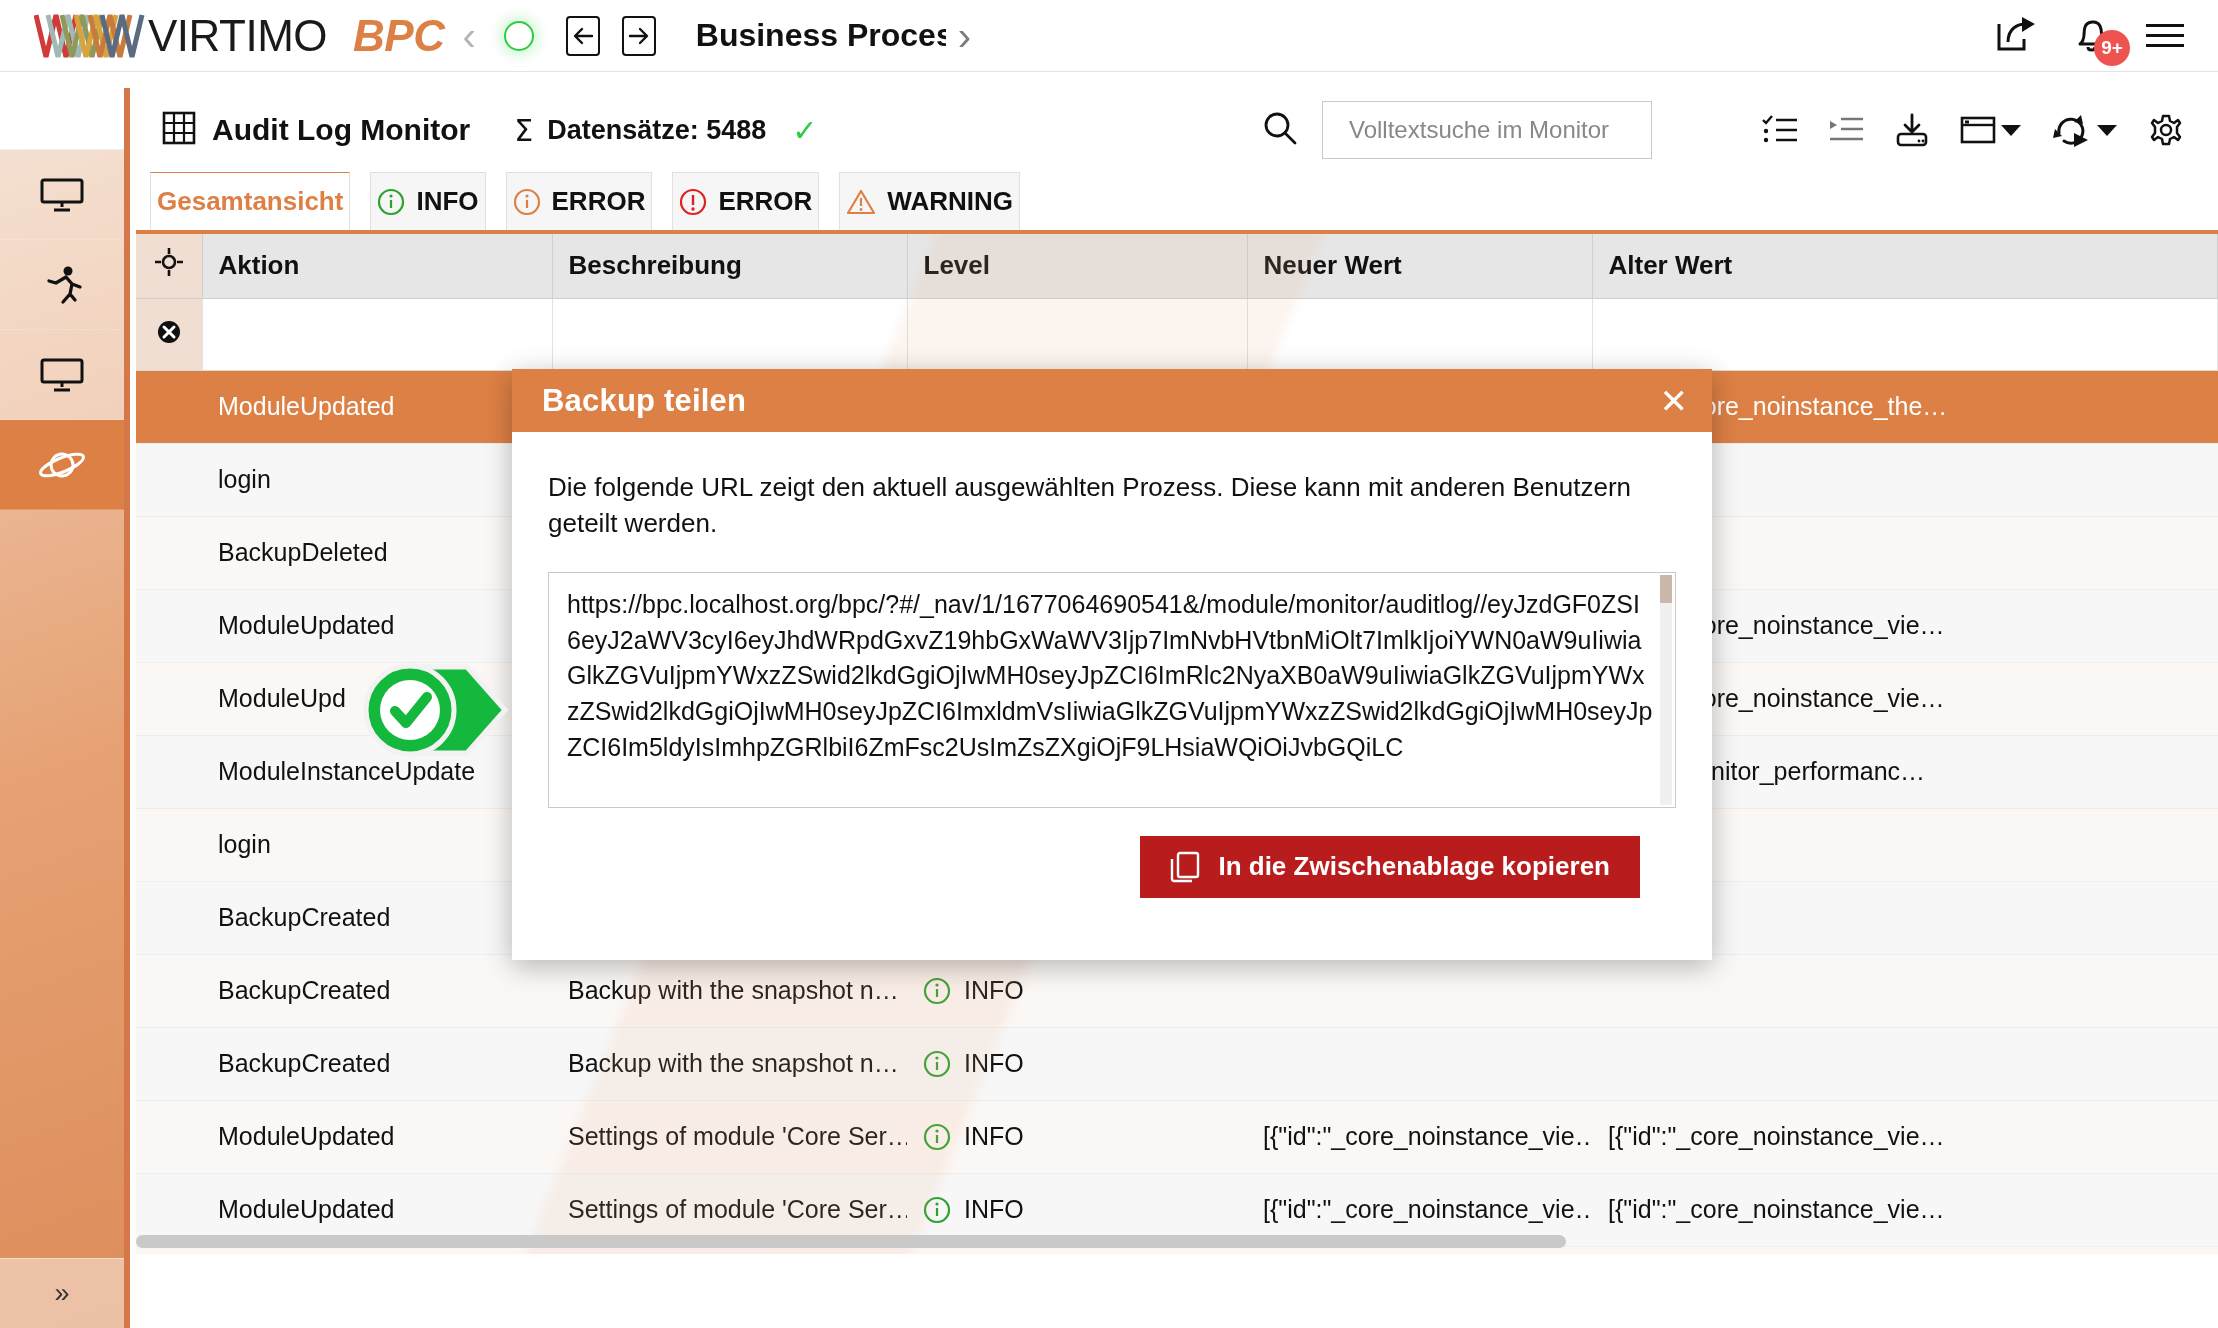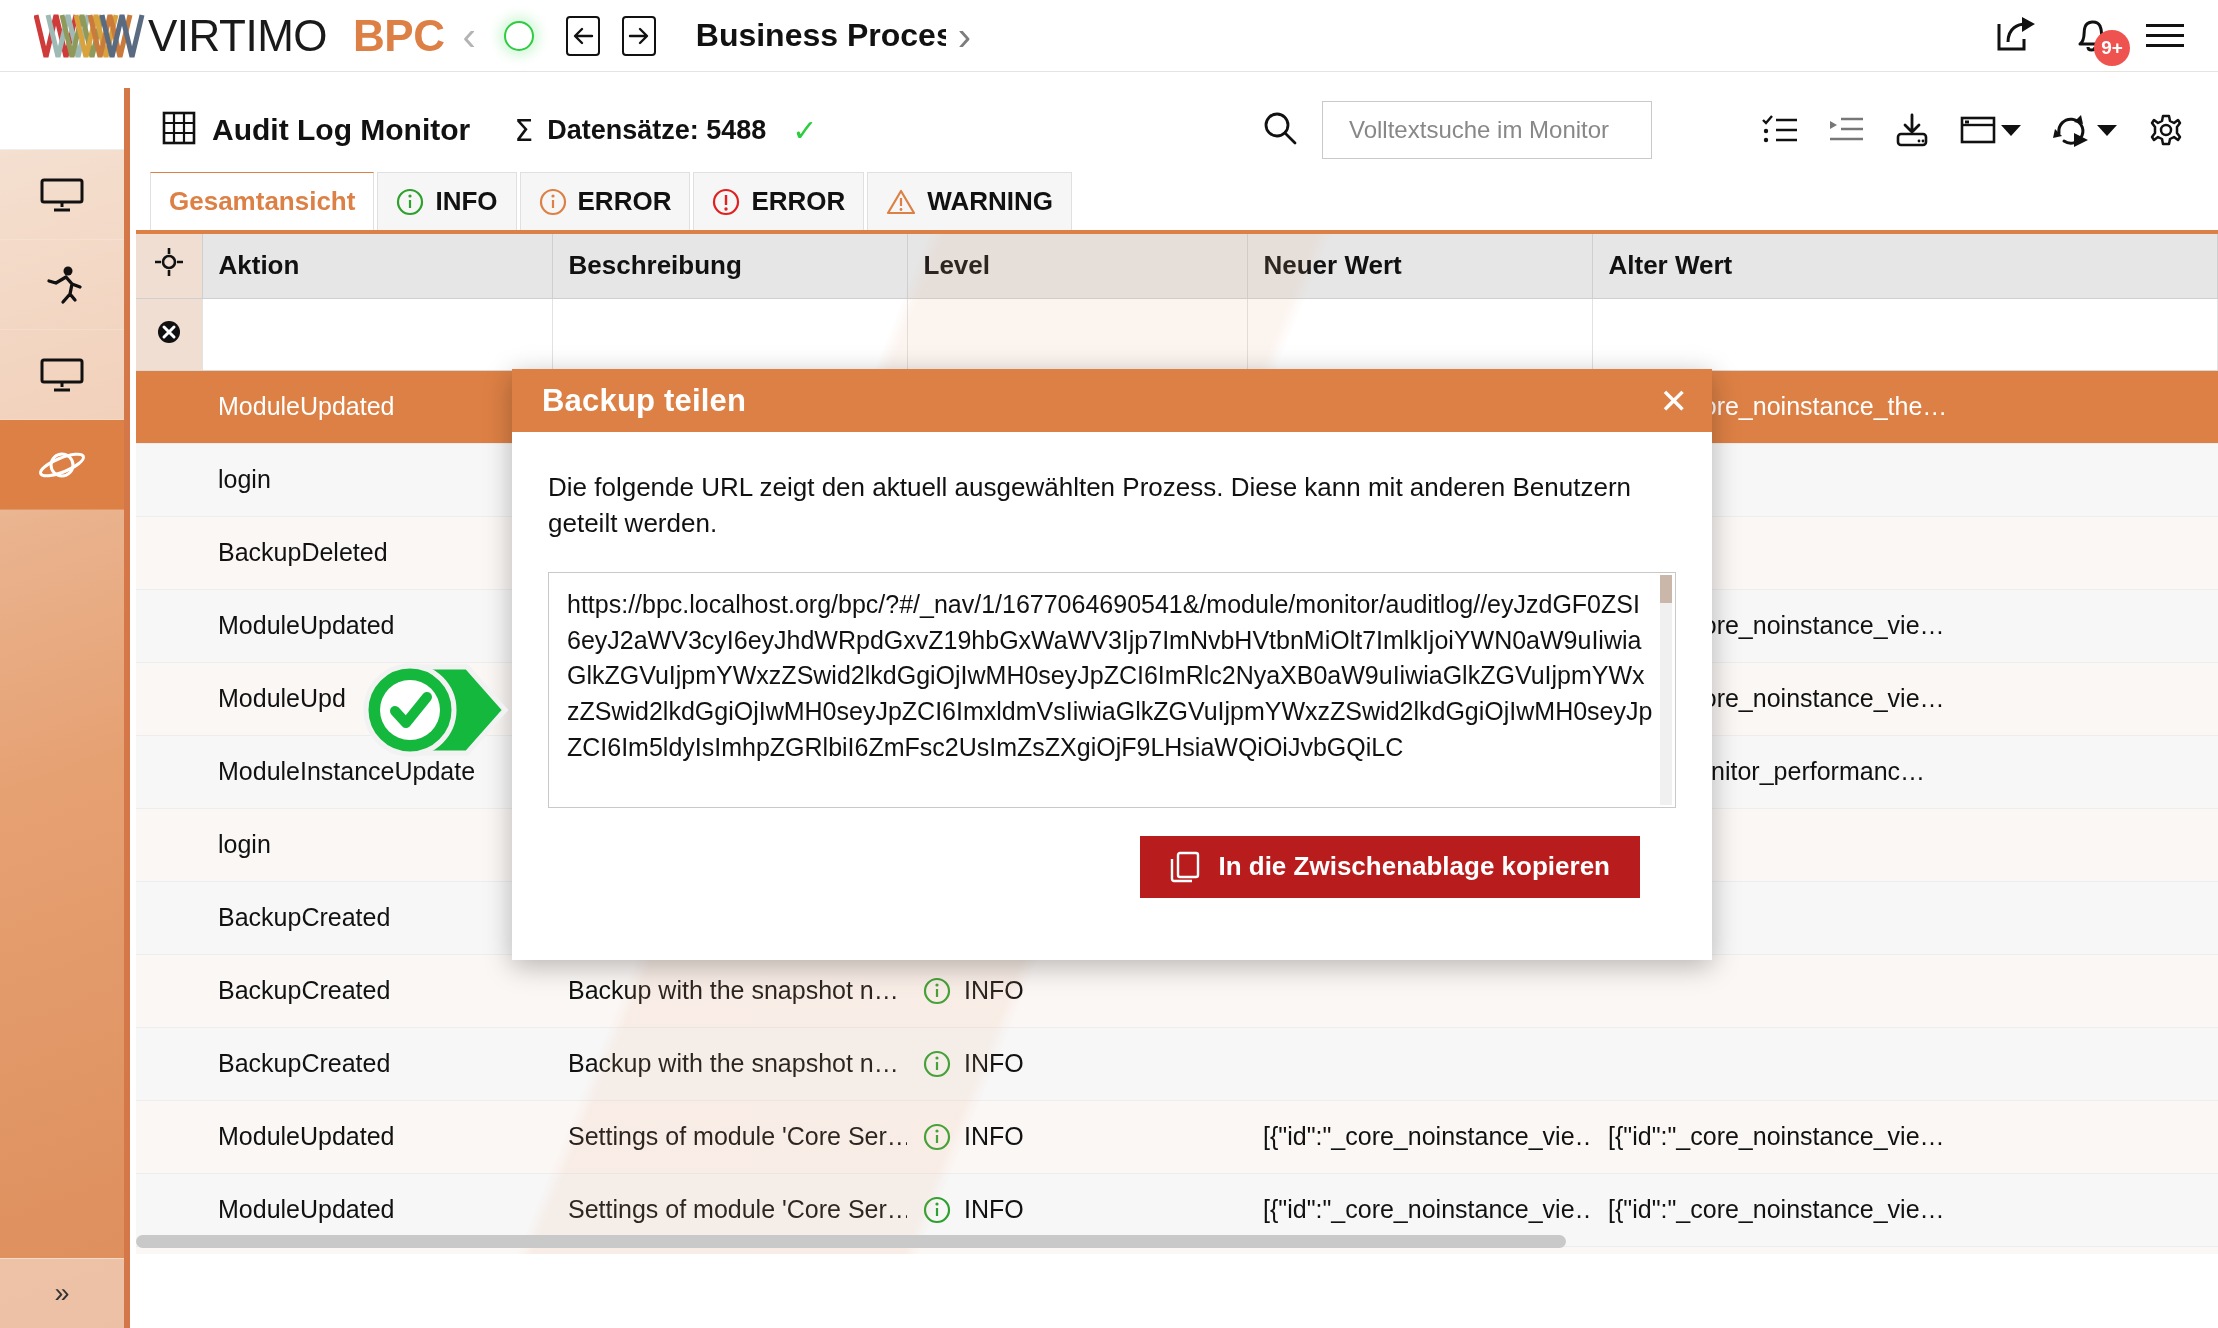--- a/index.html
+++ b/index.html
@@ -20,20 +20,21 @@
   .logo-wrap { display:flex; align-items:center; margin-left:34px; }
   .logo-mark { display:flex; align-items:flex-end; height:46px; }
   .logo-mark svg { display:block; }
   .logo-text {
     font-size:44px; letter-spacing:-0.5px; color:#1a1a1a; font-weight:400;
     margin-left:2px; font-family:"Liberation Sans", sans-serif;
   }
   .logo-sub {
     font-size:44px; color:#dd8045; font-weight:700; margin-left:26px;
     letter-spacing:-0.5px;
+    font-style:italic;
   }
   .nav-chevron { color:#b4b4b4; font-size:40px; margin:0 18px; line-height:1; user-select:none;}
   .status-dot {
     width:30px; height:30px; border-radius:50%;
     border:2.5px solid #2ecc40; background:#fff;
     box-shadow:0 0 12px 5px rgba(60,220,80,0.22);
     margin:0 10px;
   }
   .sq-btn {
     width:34px; height:40px; border:2.5px solid #111; border-radius:4px;
@@ -98,23 +99,23 @@
     font-family:"Liberation Sans", sans-serif;
   }
   .search-input::placeholder { color:#888; }
   .tool-icons { display:flex; align-items:center; gap:30px; margin-left:110px; }
   .ti { display:flex; align-items:center; color:#111; }
   .ti .caret { margin-left:4px; }
 
   
   .tabs { display:flex; align-items:stretch; height:62px; border-bottom:4px solid #dd8045; padding-left:14px; }
   .tab {
-    display:flex; align-items:center; gap:11px; padding:0 18px;
+    display:flex; align-items:center; gap:11px; padding:0 6px;
     font-size:26px; font-weight:700; color:#111; background:#f6f6f6;
-    border:1px solid #e0e0e0; border-bottom:none; margin-right:3px;
+    border:1px solid #e0e0e0; border-bottom:none; margin-right:20px;
   }
   .tab.active { background:#fff; color:#dd8045; border-color:#dd8045 #e0e0e0 #fff; font-weight:700;}
 
   
   .table-wrap { position:relative; height:1020px; overflow:hidden; }
   table { width:100%; border-collapse:collapse; table-layout:fixed; }
   thead th {
     background:#e6e6e6; font-size:26px; font-weight:700; color:#111;
     text-align:left; height:64px; padding:0 16px;
     border-right:1px solid #cfcfcf; border-bottom:1px solid #cfcfcf;

